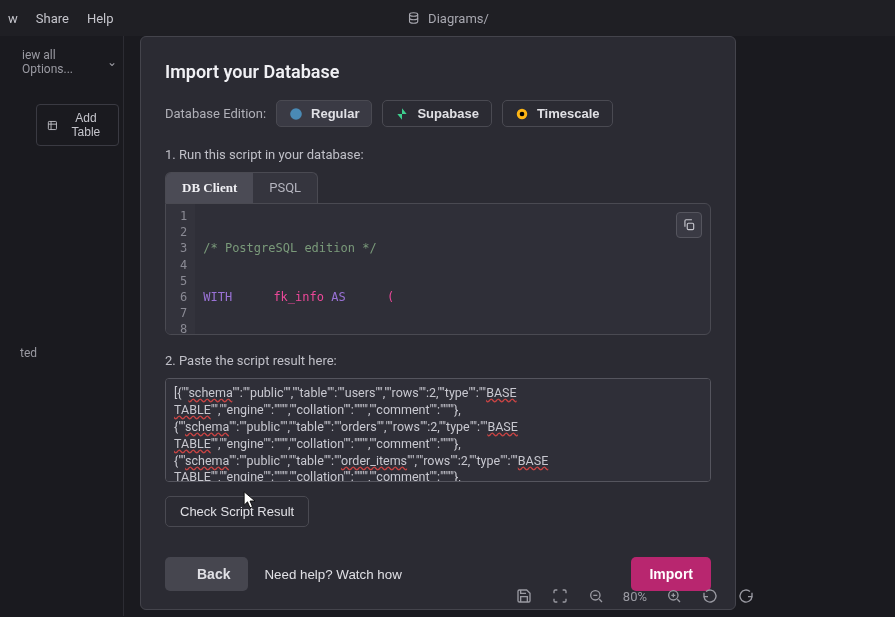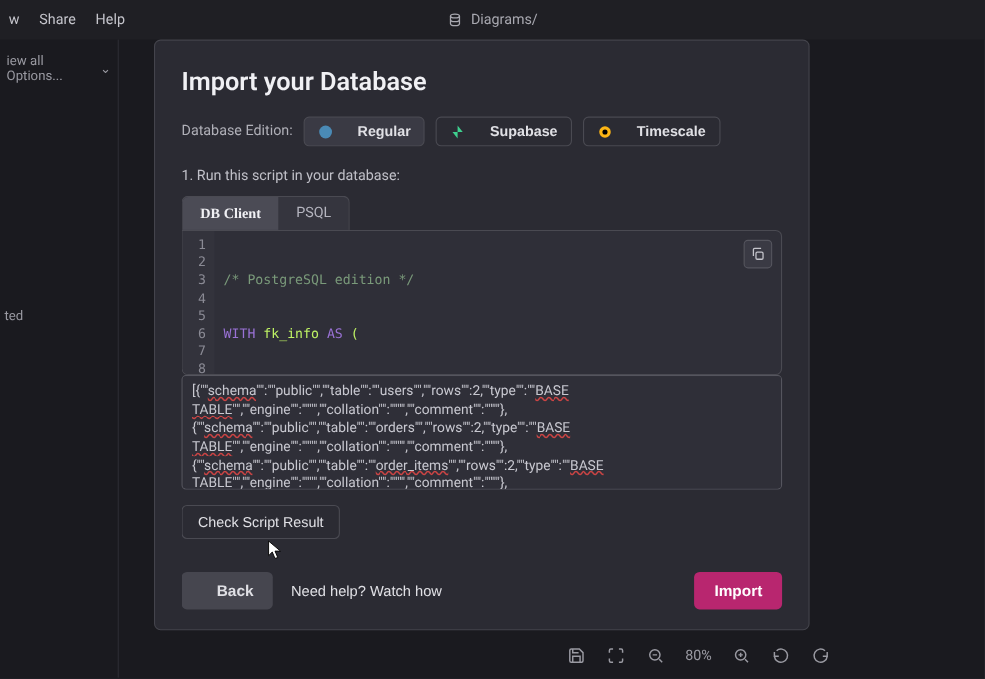--- a/index.html
+++ b/index.html
@@ -34,21 +34,21 @@
   align-items: center;
   gap: 8px;
   color: #a8a8b0;
 }
 .topbar .center svg { width: 14px; height: 14px; }
 
 
 .leftcol {
   position: absolute;
   top: 36px;
-  left: 0;
+  left: 16px;
   width: 108px;
   height: 580px;
   border-right: 1px solid #2c2c33;
   padding: 8px 4px;
   font-size: 12px;
   color: #9a9aa2;
 }
 .view-opts {
   display: flex;
   align-items: center;
@@ -79,37 +79,37 @@
   position: absolute;
   top: 36px;
   left: 140px;
   width: 596px;
   background: #2b2b33;
   border: 1px solid #44444c;
   border-radius: 6px;
   padding: 24px 24px 18px;
 }
 .modal h2 {
-  font-size: 23px;
+  font-size: 18px;
   font-weight: 600;
   color: #f0f0f4;
   margin-bottom: 18px;
 }
 .edition-row {
   display: flex;
   align-items: center;
   gap: 10px;
   font-size: 13px;
   color: #b0b0b8;
   margin-bottom: 20px;
 }
 .ed-btn {
   display: inline-flex;
   align-items: center;
-  gap: 22px;
+  gap: 8px;
   border: 1px solid #4a4a52;
   border-radius: 5px;
   padding: 5px 12px;
   background: transparent;
   color: #e0e0e5;
   font-size: 13px;
   font-weight: 600;
   cursor: pointer;
 }
 .ed-btn.active { background: #3a3a44; }
@@ -170,21 +170,21 @@
 .gutter div { height: 16.2px; }
 .codelines {
   padding: 4px 8px;
   white-space: pre;
   overflow-x: hidden;
   flex: 1;
 }
 .codelines div { height: 16.2px; }
 .tok-c { color: #7a9a7a; }
 .tok-k { color: #9a72d6; }
-.tok-id { color: #bef264; }
+.tok-id { color: #ec4899; margin-left: 34px; }
 .copy-btn {
   position: absolute;
   top: 8px; right: 8px;
   width: 26px; height: 26px;
   border: 1px solid #55555e;
   border-radius: 4px;
   background: #3a3a44;
   display: flex;
   align-items: center; justify-content: center;
   cursor: pointer;
@@ -292,20 +292,27 @@
       </svg>
     <span>Diagrams/</span>
   </div>
 </div>
 
 <div class="leftcol">
   <div class="view-opts">
     <span>iew all Options...</span>
     <span>⌄</span>
   </div>
+  <button class="add-table">
+    <svg width="13" height="13" viewBox="0 0 24 24" fill="none" stroke="#c5c5cc" stroke-width="2">
+        <rect x="3" y="3" width="18" height="18" rx="2"></rect>
+        <path d="M3 9h18M9 3v18"></path>
+      </svg>
+    <span>Add Table</span>
+  </button>
   <div class="sidelabel">ted</div>
 </div>
 
 <div class="modal">
   <h2>Import your Database</h2>
 
   <div class="edition-row">
     <span>Database Edition:</span>
     <button class="ed-btn active">
       <span class="badge">
@@ -365,20 +372,21 @@
         
         
         
         
         
         
       </div>
     </div>
   </div>
 
+  <div class="step-label" style="margin-top:18px">2. Paste the script result here:</div>
 
   <div class="paste-area" contenteditable="true" style="">[{""<span class="u">schema</span>"":""public"",""table"":""users"",""rows"":2,""type"":""<span class="u">BASE TABLE</span>"",""engine"":"""",""collation"":"""",""comment"":""""},<br>{""<span class="u">schema</span>"":""public"",""table"":""orders"",""rows"":2,""type"":""<span class="u">BASE TABLE</span>"",""engine"":"""",""collation"":"""",""comment"":""""},<br>{""<span class="u">schema</span>"":""public"",""table"":""<span class="u">order_items</span>"",""rows"":2,""type"":""<span class="u">BASE TABLE</span>"",""engine"":"""",""collation"":"""",""comment"":""""},<br>{"""":""public"",""table"":""products"",""rows"":2,""type"":""</div>
 
   <button class="check-btn">Check Script Result</button>
 
   <div class="modal-footer">
     <button class="btn btn-secondary">Back</button>
     <button class="btn-link">Need help? Watch how</button>
     <div class="spacer"></div>
     <button class="btn btn-primary">Import</button>

